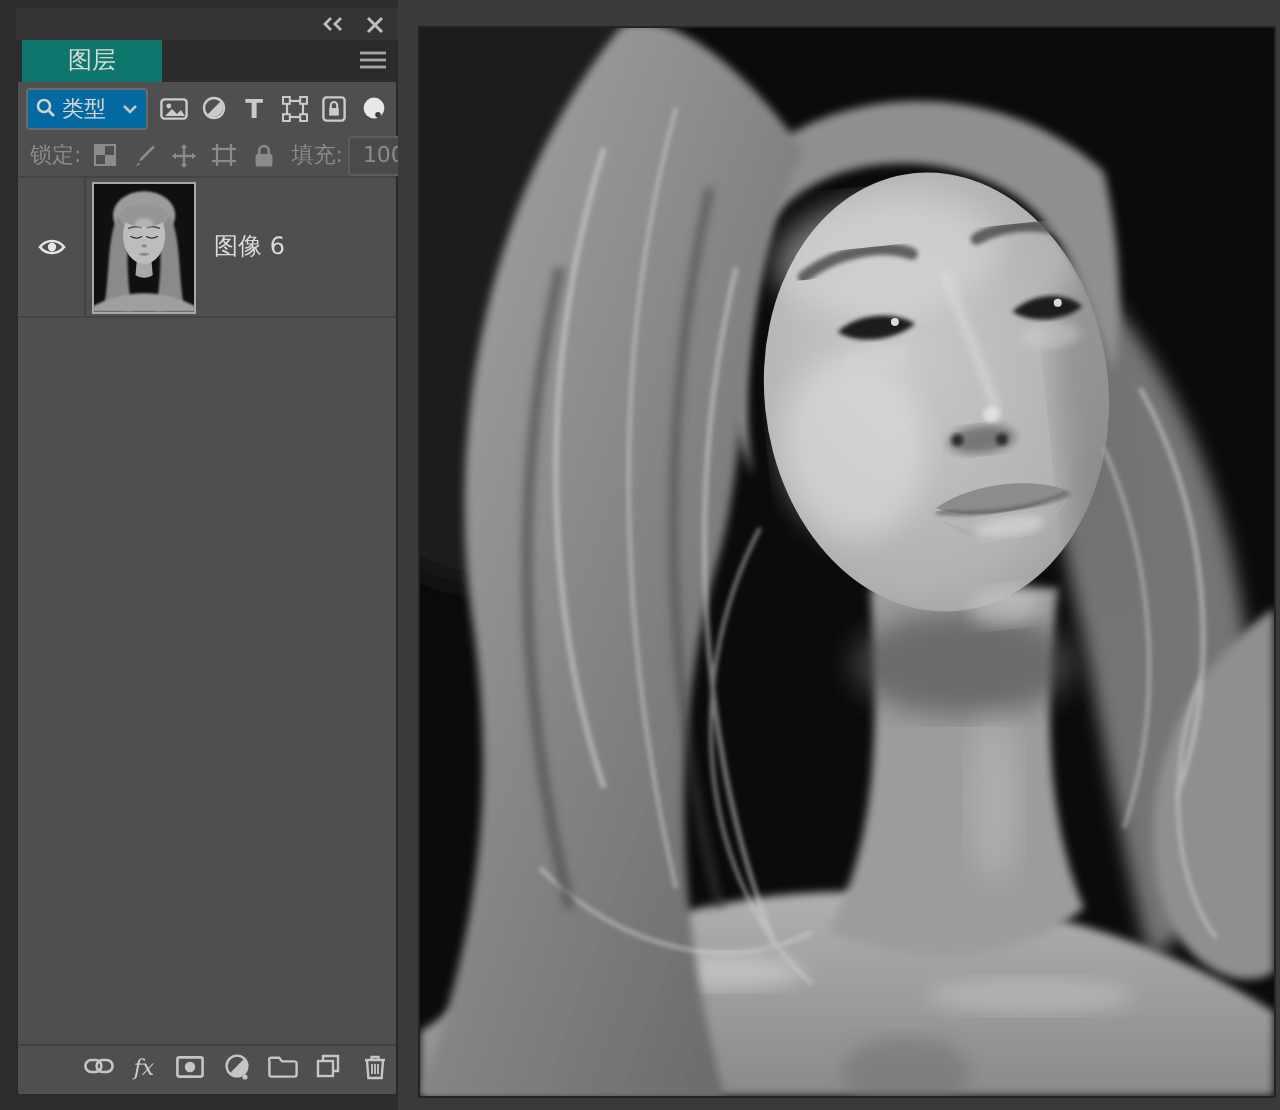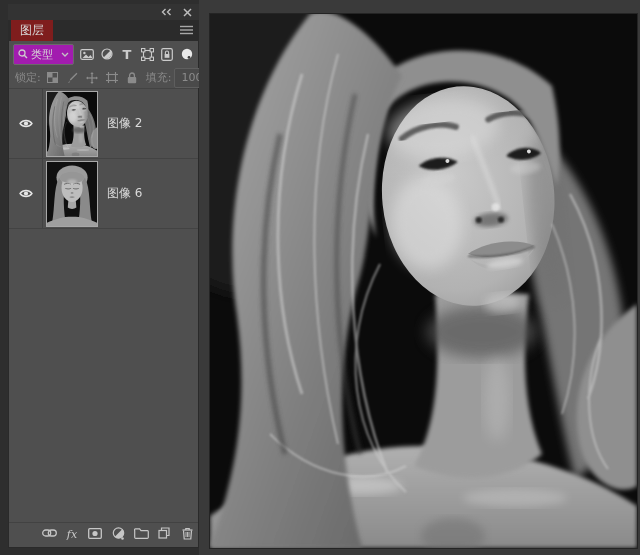--- a/index.html
+++ b/index.html
@@ -10,26 +10,26 @@
     -webkit-font-smoothing:antialiased;
   }
   
   .canvas-area{position:absolute;left:199px;top:0;width:441px;height:555px;background:#3a3a3a;}
   .photo{position:absolute;left:11px;top:14px;width:427px;height:534px;display:block;box-shadow:0 0 0 1px #242424;}
   
   .panel-window{position:absolute;left:8px;top:4px;width:191px;height:544px;display:flex;flex-direction:column;}
   .panel-titlebar{height:16px;background:#333333;display:flex;justify-content:flex-end;align-items:center;gap:9px;padding:0 6px;}
   .tb-icon{width:12px;height:9px;display:flex;align-items:center;justify-content:center;cursor:pointer;}
   .tabstrip{height:21px;background:#2b2b2b;display:flex;align-items:stretch;position:relative;}
-  .tab{background:#7f1d1d;color:#d8d8d8;font-size:12px;line-height:21px;padding:0 9px;margin-left:3px;white-space:nowrap;}
+  .tab{background:#0f766e;color:#d8d8d8;font-size:12px;line-height:21px;padding:0 23px;margin-left:3px;white-space:nowrap;}
   .panel-menu{position:absolute;right:6px;top:4px;width:13px;height:11px;display:flex;align-items:center;cursor:pointer;}
   .panel-body{flex:1;background:#4f4f4f;display:flex;flex-direction:column;border:1px solid #2a2a2a;border-top:none;}
   
   .filter-row{height:26px;display:flex;align-items:center;padding:0 4px 0 4px;}
-  .kind-dropdown{width:74px;height:19px;border:1px solid #6a6a6a;background:#a21caf;border-radius:2px;
+  .kind-dropdown{width:74px;height:19px;border:1px solid #6a6a6a;background:#0369a1;border-radius:2px;
     display:flex;align-items:center;padding:0 4px;gap:3px;color:#d6d6d6;font-size:11px;}
   .kind-dropdown .chev{margin-left:auto;}
   .filter-icons{display:flex;align-items:center;margin-left:6px;gap:6px;}
   .fbtn{width:14px;height:16px;display:flex;align-items:center;justify-content:center;cursor:pointer;}
   .blend-row,.lock-row{height:21px;display:flex;align-items:center;padding:0 4px;}
   .mode-dropdown{width:86px;height:18px;border:1px solid #5e5e5e;background:#4a4a4a;border-radius:2px;
     display:flex;align-items:center;padding:0 5px;color:#8b8b8b;font-size:11px;}
   .mode-dropdown .chev{margin-left:auto;}
   .dim-label{color:#8b8b8b;font-size:11px;margin-left:7px;white-space:nowrap;}
   .val-box{height:18px;border:1px solid #5e5e5e;background:#4a4a4a;border-radius:2px;margin-left:3px;
@@ -320,31 +320,20 @@
     </div>
 
     <div class="layer-list">
       <div class="layer-row">
         <span class="eye-cell">
           <svg width="14" height="11" viewBox="0 0 14 11">
               <use href="#eyeIcon"></use>
             </svg>
         </span>
         <svg class="thumb" viewBox="0 0 427 534" preserveAspectRatio="xMidYMid slice">
-            <use href="#portraitA"></use>
-          </svg>
-        <span class="layer-name">图像 2</span>
-      </div>
-      <div class="layer-row">
-        <span class="eye-cell">
-          <svg width="14" height="11" viewBox="0 0 14 11">
-              <use href="#eyeIcon"></use>
-            </svg>
-        </span>
-        <svg class="thumb" viewBox="0 0 427 534" preserveAspectRatio="xMidYMid slice">
             <use href="#portraitB"></use>
           </svg>
         <span class="layer-name">图像 6</span>
       </div>
     </div>
 
     <div class="panel-empty"></div>
 
     <div class="bottom-bar">
       <span class="bbtn">

